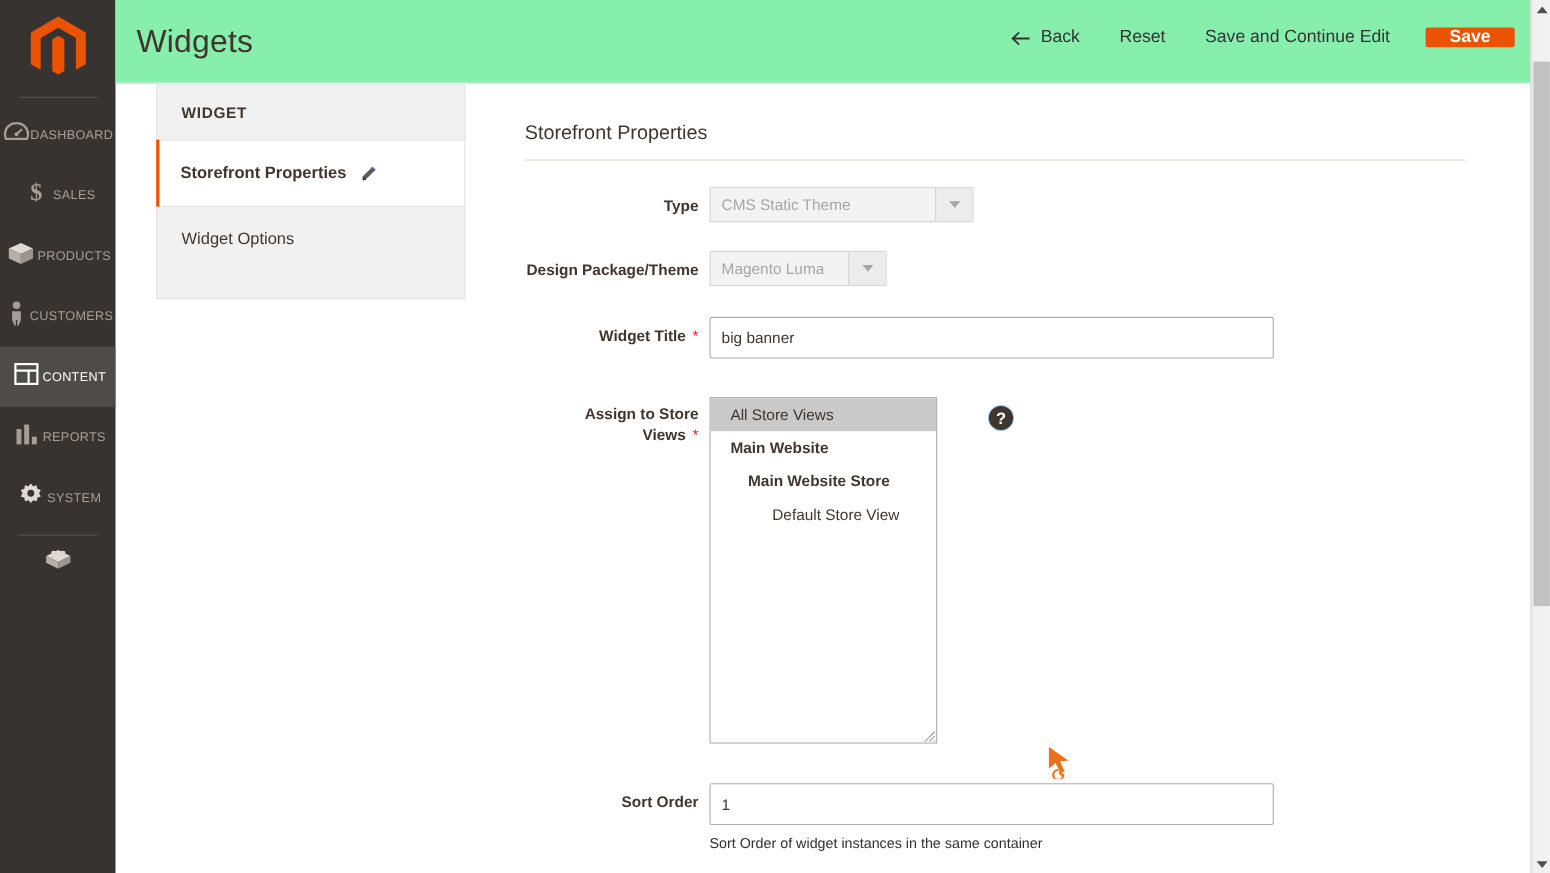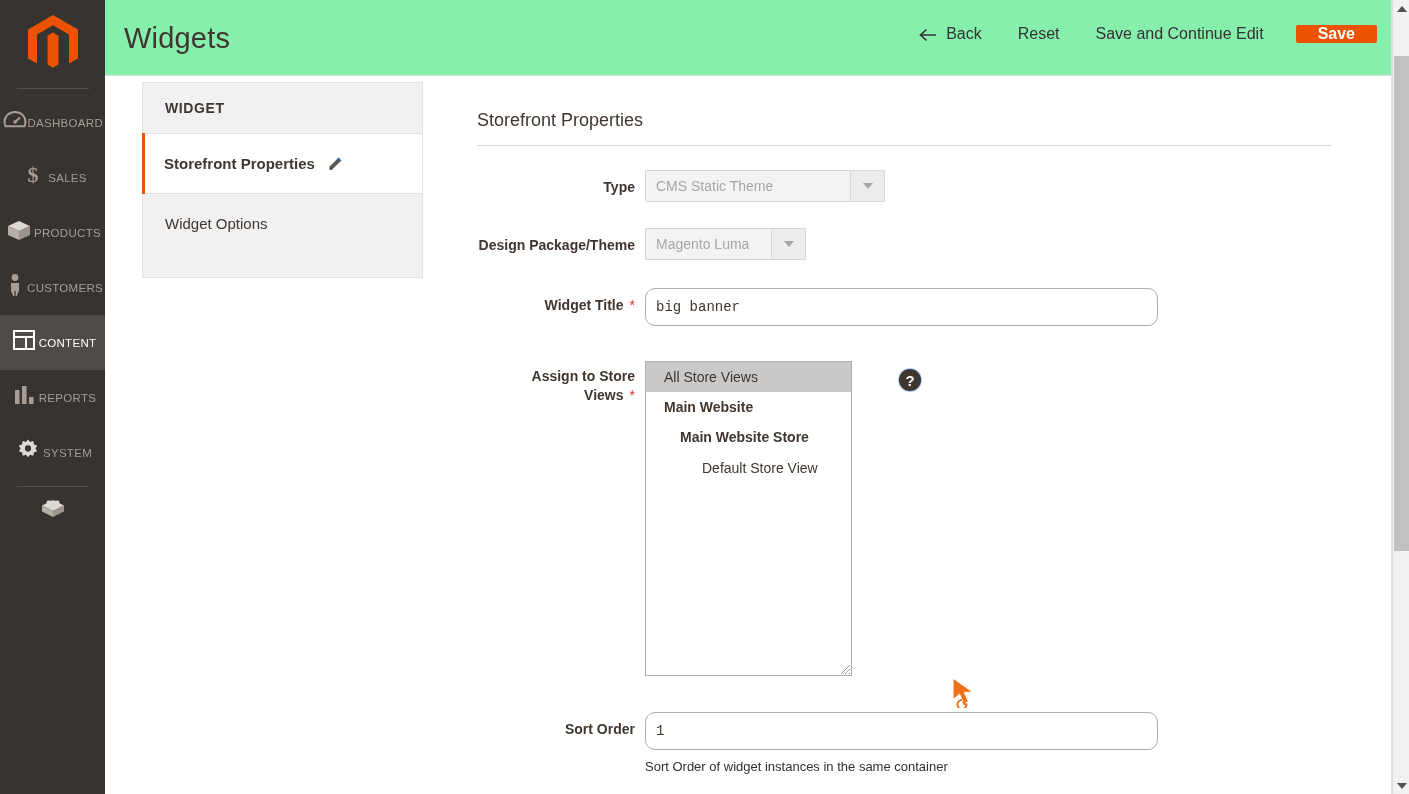--- a/index.html
+++ b/index.html
@@ -92,21 +92,21 @@
     color: #ffffff;
     font-weight: bold;
     padding: 0 22px;
     margin-left: 14px;
     border-radius: 2px;
     font-size: 16px;
   }
 
   
   #widget-panel {
-    position: absolute; left: 142px; top: 82px;
+    position: absolute; left: 142px; top: 76px;
     width: 281px;
     background: #ffffff;
   }
   #widget-panel-title {
     background: #f1f1f1;
     border: 1px solid #e3e3e3;
     border-bottom: 1px solid #e3e3e3;
     padding: 17px 0 17px 22px;
     font-size: 14px; font-weight: bold;
     color: #41362f; letter-spacing: 0.6px;
@@ -163,25 +163,25 @@
     line-height: 1.35;
     flex: none;
   }
   .field-label .req {
     color: #e02b27; font-weight: normal;
     margin-left: 6px;
   }
   .field-control { flex: 1; }
 
   select.ctrl, input.ctrl {
-    font-family: Liberation Mono, monospace;
+    font-family: Liberation Sans, sans-serif;
     font-size: 14px;
     color: #333333;
     border: 1px solid #adadad;
-    border-radius: 10px;
+    border-radius: 2px;
     background: #ffffff;
     height: 32px;
     padding: 0 10px;
   }
   .select-disabled {
     position: relative;
     width: 240px; height: 32px;
     border: 1px solid #d6d6d6;
     background: #f3f3f3;
     border-radius: 1px;

